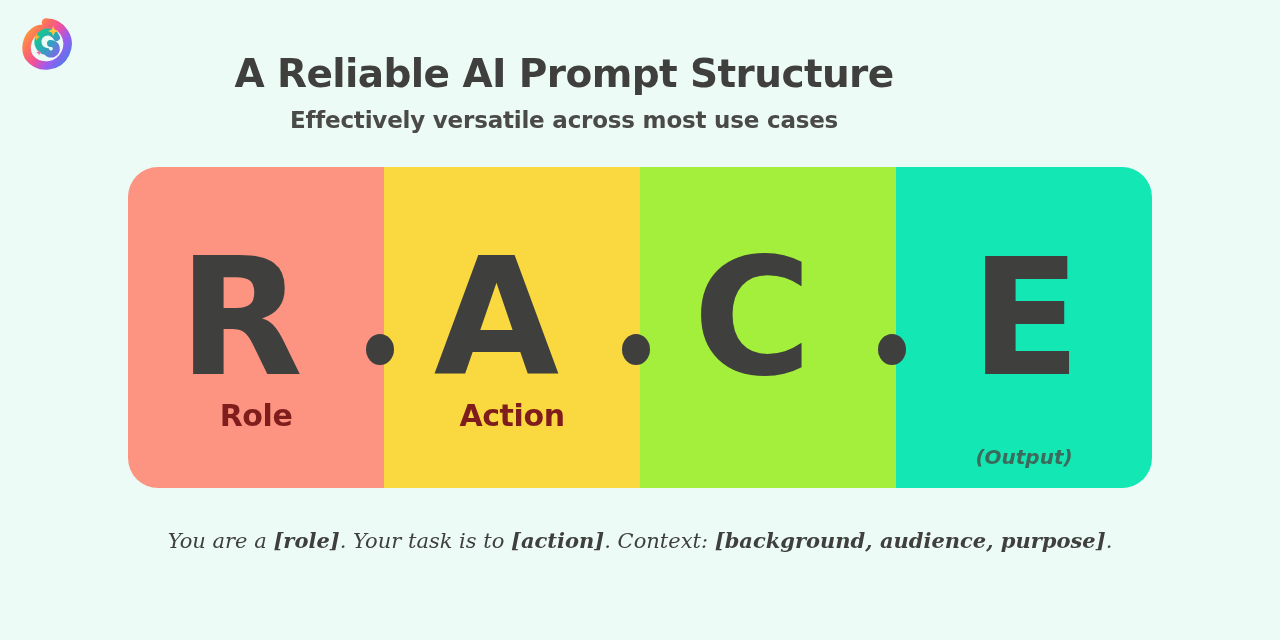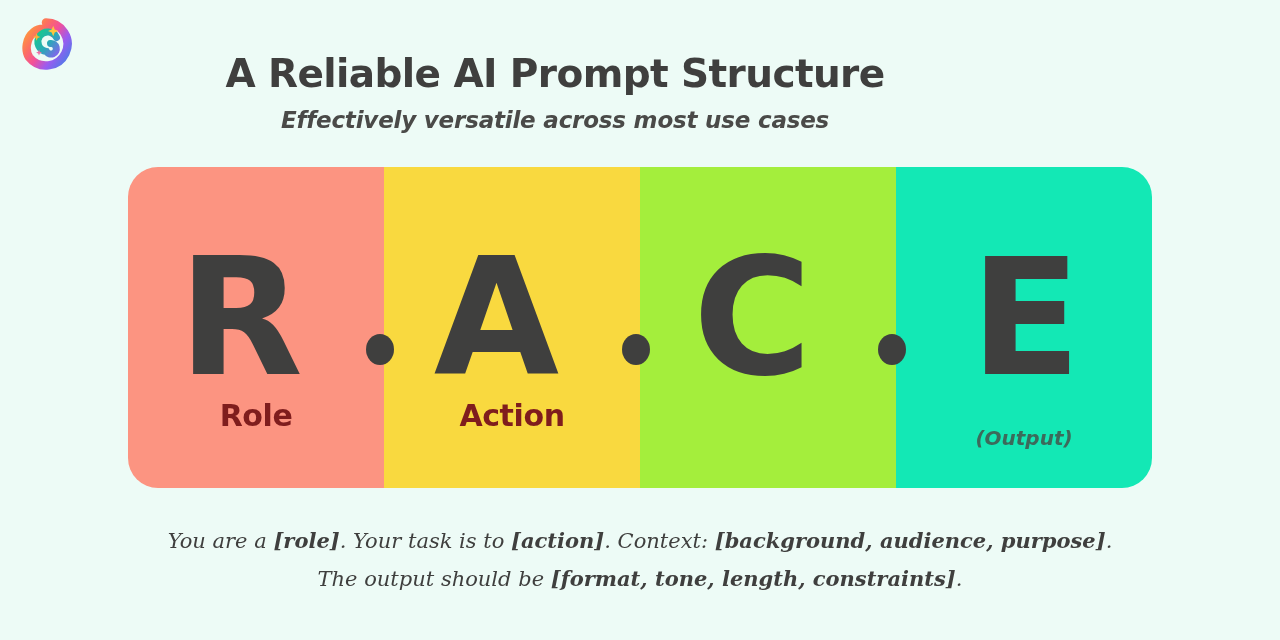--- a/index.html
+++ b/index.html
@@ -18,38 +18,37 @@
   
   #logo-mark {
     position:absolute;
     left:20px; top:18px;
     width:52px; height:52px;
   }
 
   
   #header {
     position:absolute;
-    left:7px; top:48px;
+    left:16px; top:48px;
     width:1096px;
     text-align:center;
   }
   #page-title {
     font-family:"DejaVu Sans", sans-serif;
     font-size:39px;
     font-weight:bold;
     letter-spacing:-0.6px;
     color:#3f3f3e;
     line-height:52px;
     white-space:nowrap;
   }
   #page-subtitle {
     font-family:"DejaVu Sans", sans-serif;
     font-size:23px;
     font-weight:bold;
-    font-style:italic;
     color:#4a4a48;
     line-height:40px;
     letter-spacing:-0.2px;
     white-space:nowrap;
   }
 
   
   #race-bar {
     position:absolute;
     left:128px; top:167px;
@@ -85,21 +84,21 @@
     font-family:"DejaVu Sans", sans-serif;
     font-size:30px;
     font-weight:bold;
     line-height:34px;
     letter-spacing:-0.4px;
     color:#7f1d1d;
   }
   .race-sublabel {
     position:absolute;
     left:0; right:0;
-    top:259px;
+    top:278px;
     text-align:center;
     font-family:"DejaVu Sans", sans-serif;
     font-size:20px;
     font-weight:bold;
     font-style:italic;
     line-height:24px;
     color:#3c6a5b;
   }
 
   
@@ -189,14 +188,13 @@
     <div class="race-sublabel">(Output)</div>
   </div>
 </div>
 
 <div class="seam-dot" id="seam-dot-1" style="background: rgb(63, 63, 62);"></div>
 <div class="seam-dot" id="seam-dot-2" style="background: rgb(63, 63, 62);"></div>
 <div class="seam-dot" id="seam-dot-3" style="background: rgb(63, 63, 62);"></div>
 
 <div id="caption">
   <div class="caption-line"><span>You are a </span><b>[role]</b><span>. Your task is to </span><b>[action]</b><span>. Context: </span><b>[background, audience, purpose]</b><span>.</span></div>
-  <div class="caption-line"><span>The output should be </span><b>[format, tone, length, constraints]</b><span>.</span></div>
 </div>
 
 </body></html>

